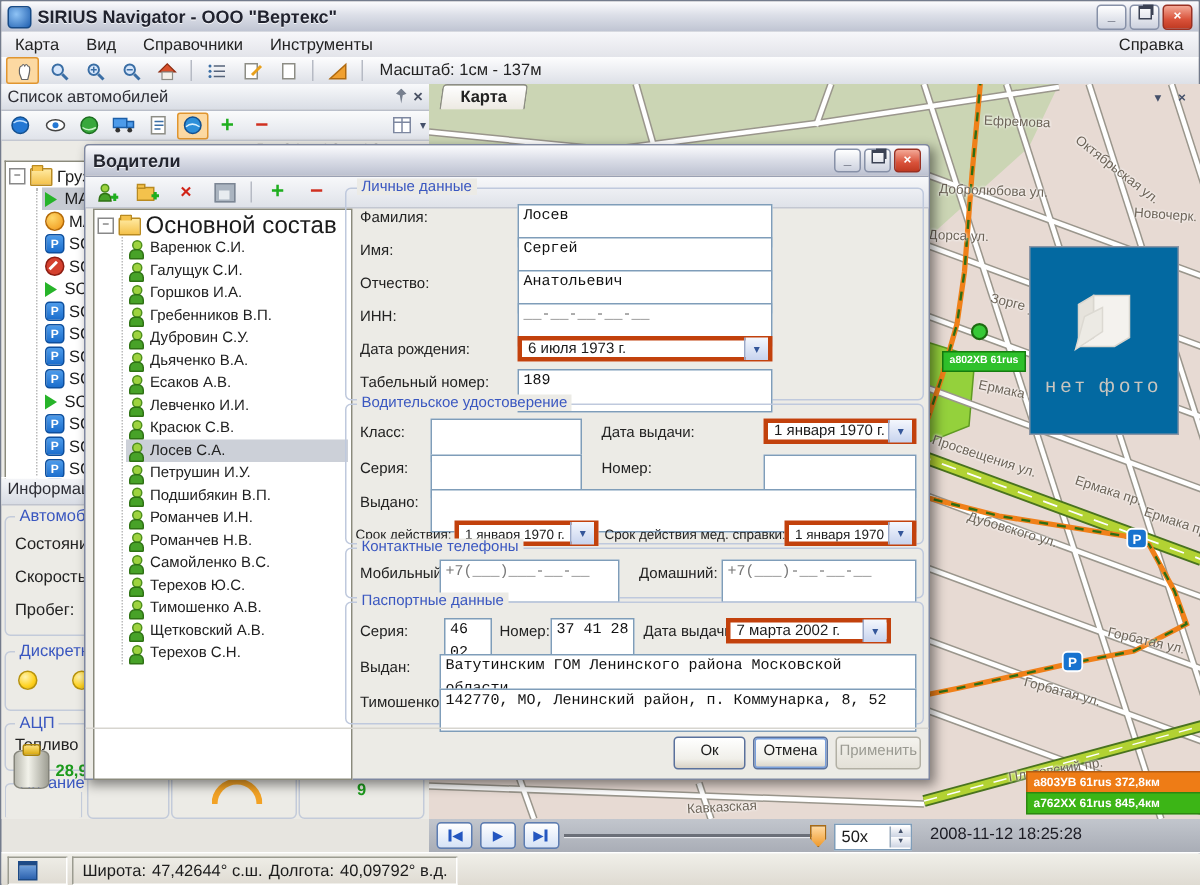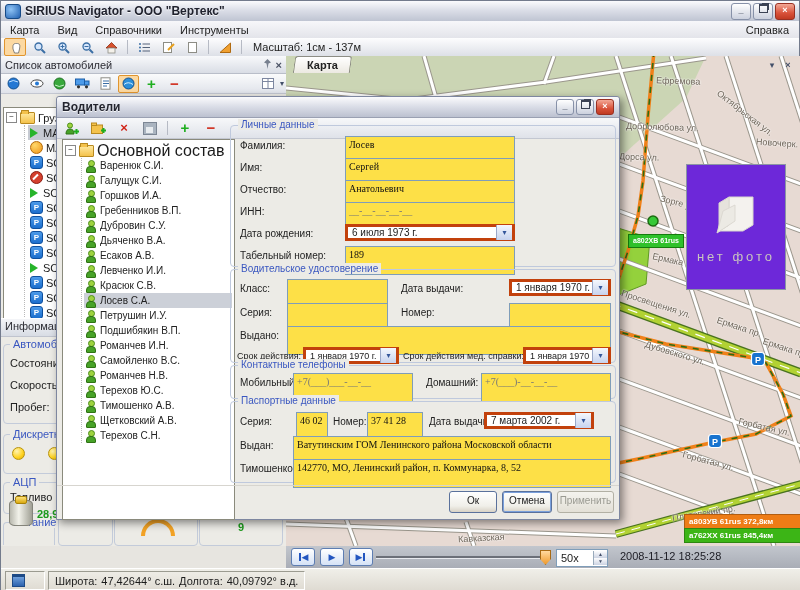--- a/index.html
+++ b/index.html
@@ -98,25 +98,25 @@
   .drv-row{display:flex;align-items:center;height:15px;gap:4px;padding-left:2px}
   .drv-row.sel{background:#ccd0d8}
   .drv-ico{width:10px;height:12px;position:relative;flex:none}
   .drv-ico::before{content:"";position:absolute;left:2px;top:0;width:5px;height:5px;border-radius:50%;background:#9ed33f;border:1px solid #4e8f1d}
   .drv-ico::after{content:"";position:absolute;left:0;top:6px;width:8px;height:5px;border-radius:4px 4px 1px 1px;background:#47a228;border:1px solid #2f7214}
   .drv-lbl{white-space:nowrap;font-size:10px;color:#222}
   .fgroup{position:absolute;border:1px solid #bfc9dd;border-radius:4px}
   .fgroup>.gt{position:absolute;top:-7px;left:7px;background:#ecebe6;padding:0 3px;color:#3a57c0;font-size:10px}
   .flabel{position:absolute;font-size:10px;color:#222;white-space:nowrap}
   .flabel.small{font-size:9px}
-  .finput{position:absolute;height:29px;background:#fde047;border:1px solid #7f9db9;font-family:Liberation Serif, serif;font-size:10px;padding:0 3px;color:#111;box-sizing:border-box}
+  .finput{position:absolute;height:29px;background:#ffffff;border:1px solid #7f9db9;font-family:Liberation Mono, monospace;font-size:10px;padding:0 3px;color:#111;box-sizing:border-box}
   .fcombo{position:absolute;height:17px;background:#fff;border:3px solid #c2410c;display:flex;align-items:center;box-sizing:border-box}
   .fcombo .cval{flex:1;font-size:10px;padding-left:4px;white-space:nowrap;overflow:hidden}
   .fcombo .carrow{width:15px;height:15px;background:linear-gradient(#f4f7fd,#c7d3ee);border-left:1px solid #9aa8c8;color:#34569a;font-size:8px;text-align:center;line-height:15px;flex:none}
-  .photo{position:absolute;left:455px;top:38px;width:98px;height:124px;background:#6d28d9;border:1px solid #8a94a4;display:flex;flex-direction:column;align-items:center;justify-content:center}
+  .photo{position:absolute;left:455px;top:38px;width:98px;height:124px;background:#0369a1;border:1px solid #8a94a4;display:flex;flex-direction:column;align-items:center;justify-content:center}
   .nophoto-txt{color:#c9c5bf;font-size:13px;letter-spacing:3px;margin-top:6px}
   .dlg-buttons{position:absolute;left:0;top:388px;width:562px;height:28px;border-top:1px solid #d7d5cf}
   .xpbtn{position:absolute;top:5px;height:20px;border:1px solid #5a719c;border-radius:3px;background:linear-gradient(#ffffff,#f0efe9 70%,#d8d2c6);font-family:"Liberation Sans",sans-serif;font-size:10px;color:#1b1b1b;text-align:center;line-height:18px}
   .xpbtn.default{box-shadow:0 0 0 1px #7aa0dc inset}
   .xpbtn.disabled{color:#9a9a92;border-color:#b2b0a4;background:linear-gradient(#f4f3ee,#e3e0d7)}
 </style>
 </head>
 <body>
 
 <div class="window">
@@ -607,25 +607,25 @@
           <div class="drv-row">
             <span class="drv-ico"></span>
             <span class="drv-lbl">Подшибякин В.П.</span>
           </div>
           <div class="drv-row">
             <span class="drv-ico"></span>
             <span class="drv-lbl">Романчев И.Н.</span>
           </div>
           <div class="drv-row">
             <span class="drv-ico"></span>
+            <span class="drv-lbl">Романчев Н.В.</span>
+          </div>
+          <div class="drv-row">
+            <span class="drv-ico"></span>
             <span class="drv-lbl">Самойленко В.С.</span>
-          </div>
-          <div class="drv-row">
-            <span class="drv-ico"></span>
-            <span class="drv-lbl">Романчев Н.В.</span>
           </div>
           <div class="drv-row">
             <span class="drv-ico"></span>
             <span class="drv-lbl">Терехов Ю.С.</span>
           </div>
           <div class="drv-row">
             <span class="drv-ico"></span>
             <span class="drv-lbl">Тимошенко А.В.</span>
           </div>
           <div class="drv-row">

